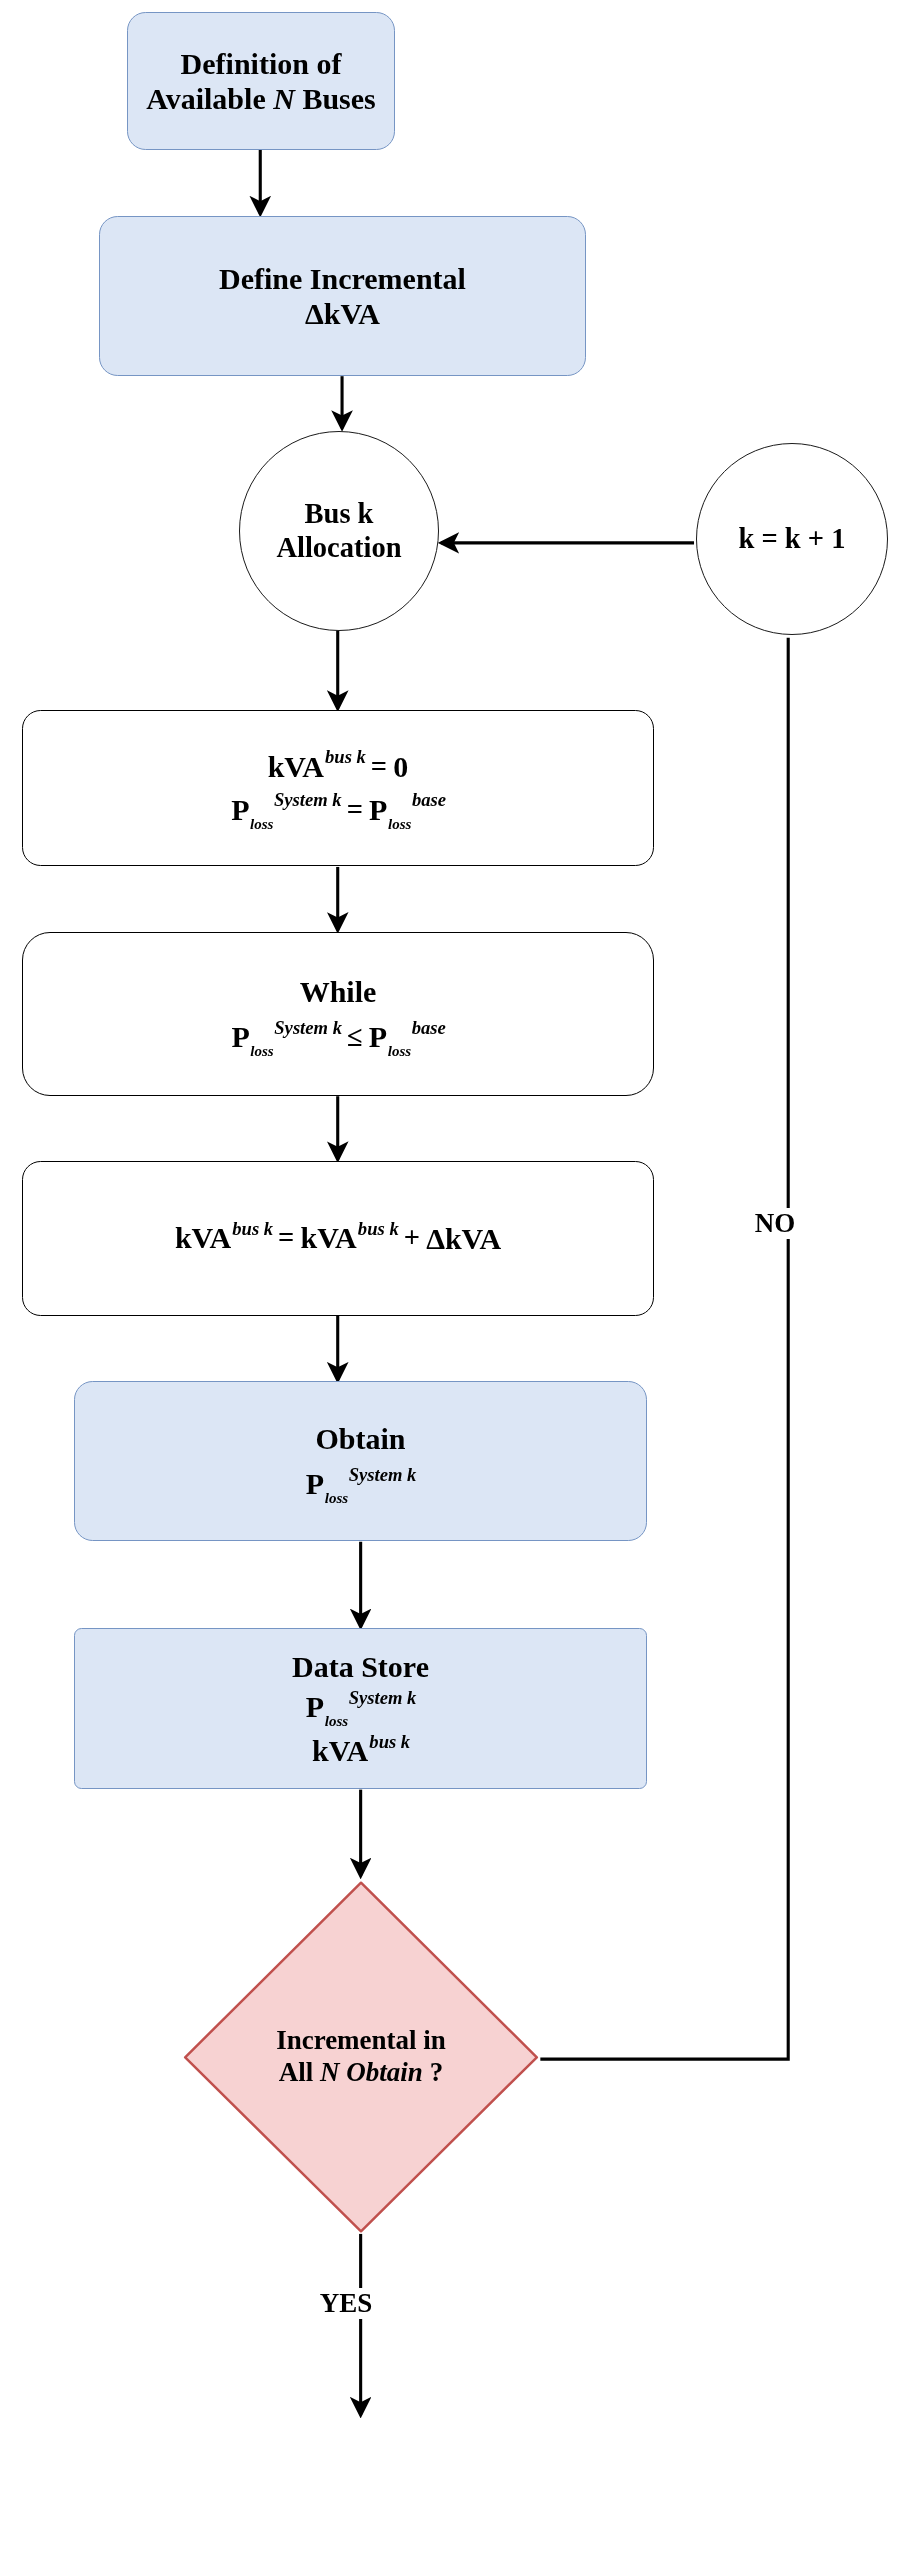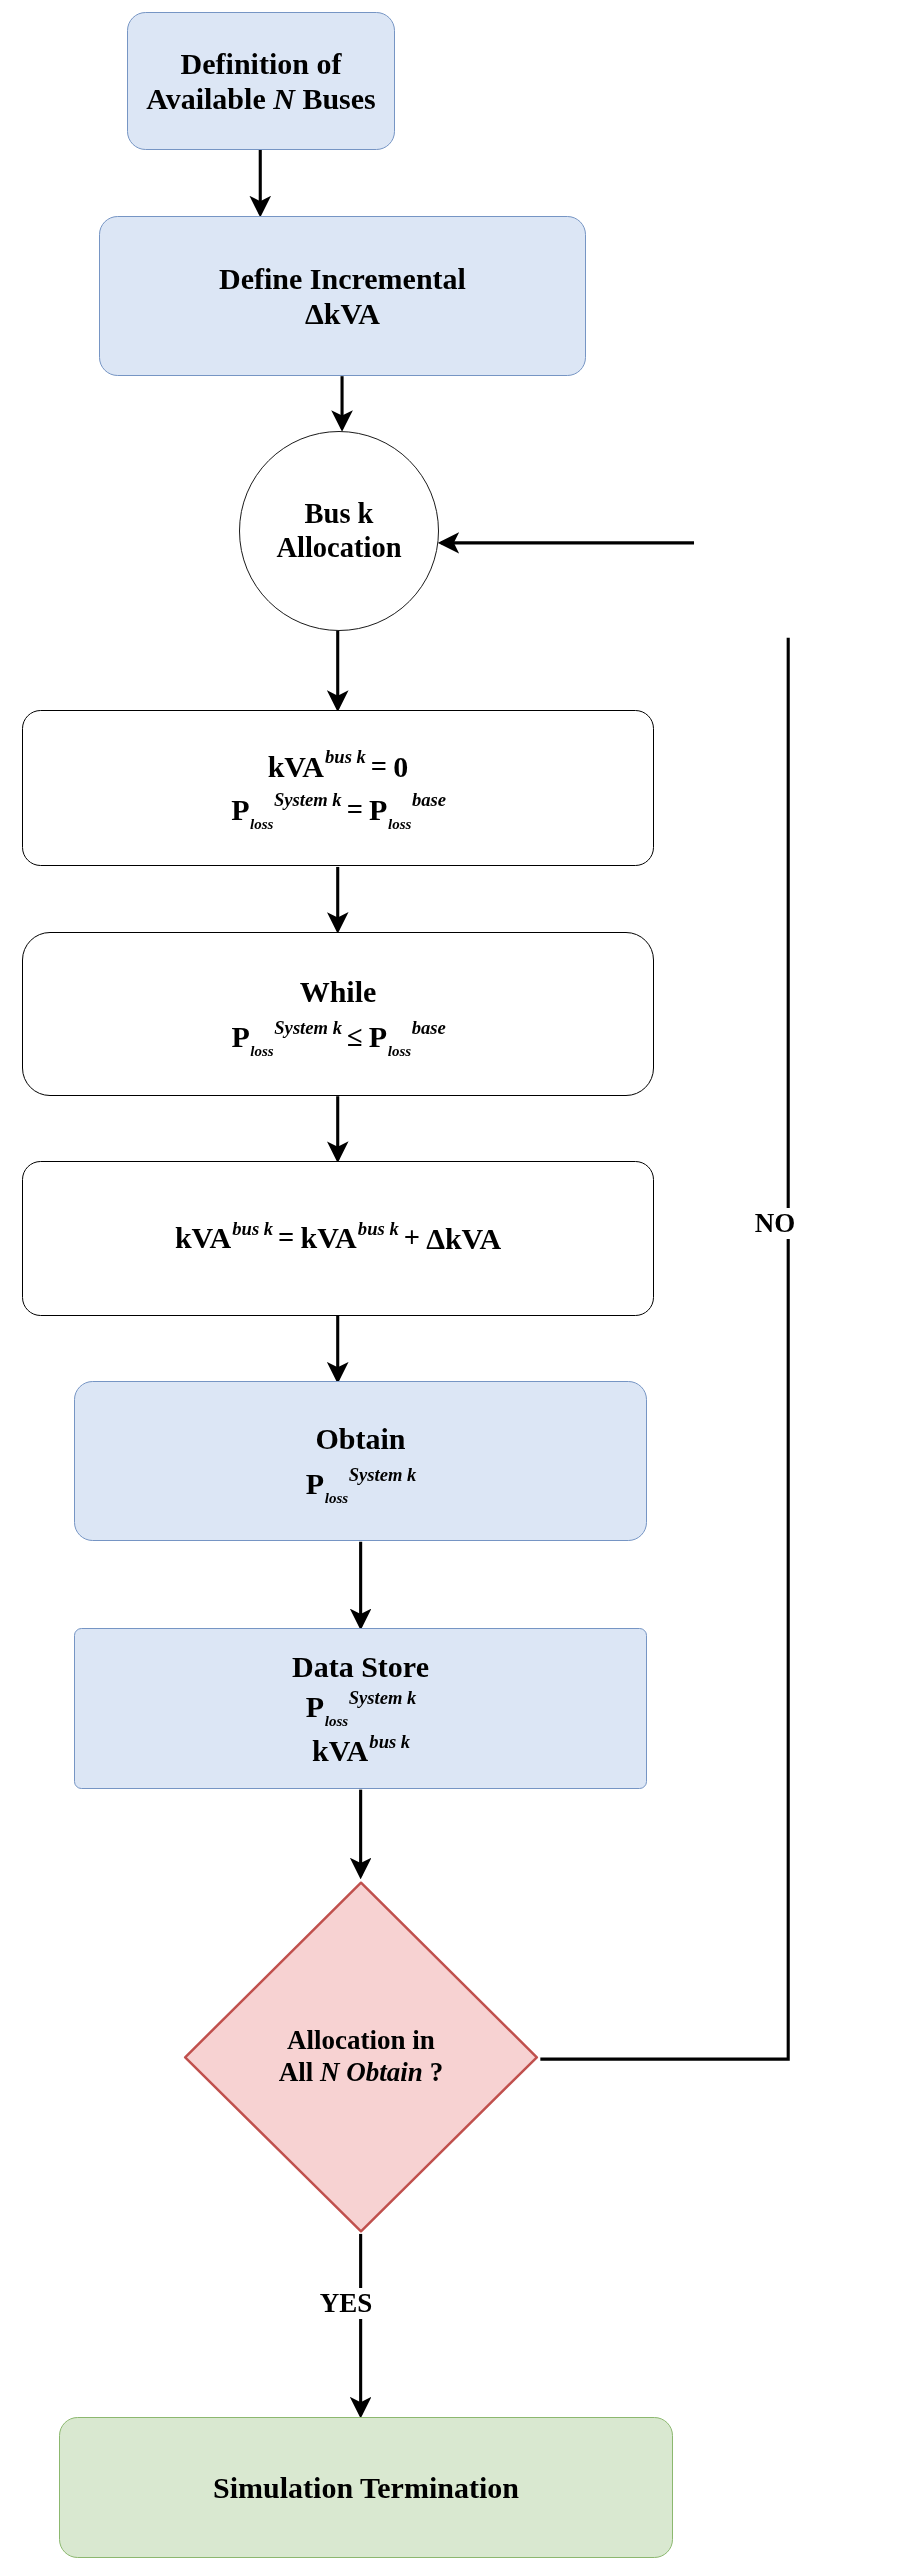--- a/index.html
+++ b/index.html
@@ -86,20 +86,23 @@
   <div class="node proc blue" style="left:99px;top:216px;width:487px;height:160px;font-family:Liberation Serif, serif;">
     <div class="ln s48">Define Incremental</div>
     <div class="ln s48">ΔkVA</div>
   </div>
 
   <div class="node circ" style="left:239px;top:431px;width:200px;height:200px;">
     <div class="ln s46">Bus k</div>
     <div class="ln s46">Allocation</div>
   </div>
 
+  <div class="node circ" style="left:696px;top:443px;width:192px;height:192px;">
+    <div class="ln s46">k = k + 1</div>
+  </div>
 
   <div class="node proc white" style="left:22px;top:710px;width:632px;height:156px;">
     <div class="mrow">
       <span class="math">
         <span class="base">kVA</span>
           <span class="sup">bus k</span>
       </span>
       <span class="op">=</span>
       <span class="base ln">0</span>
     </div>
@@ -178,26 +181,23 @@
           <span class="sup">bus k</span>
       </span>
     </div>
   </div>
 
   <div class="diamond" style="left:181px;top:1879px;width:360px;height:356px;">
     <svg class="dshape" width="360" height="356" viewBox="0 0 580 575">
       <polygon points="290,6 574,288 290,569 6,288" fill="#f7d2d2" stroke="#c0504d" stroke-width="4" stroke-linejoin="round"></polygon>
     </svg>
     <div class="dtext">
-      <div class="ln s44">Allocation in</div>
+      <div class="ln s44">Incremental in</div>
       <div class="ln s44"><span>All </span><span class="it">N Obtain</span><span> ?</span></div>
     </div>
   </div>
 
-  <div class="node proc green" style="left:59px;top:2417px;width:614px;height:141px;">
-    <div class="ln s48">Simulation Termination</div>
-  </div>
 
   <div class="edgelabel" style="left:751px;top:1208px;">NO</div>
   <div class="edgelabel" style="left:316px;top:2288px;">YES</div>
 
 </div>
 
 
 </body></html>

